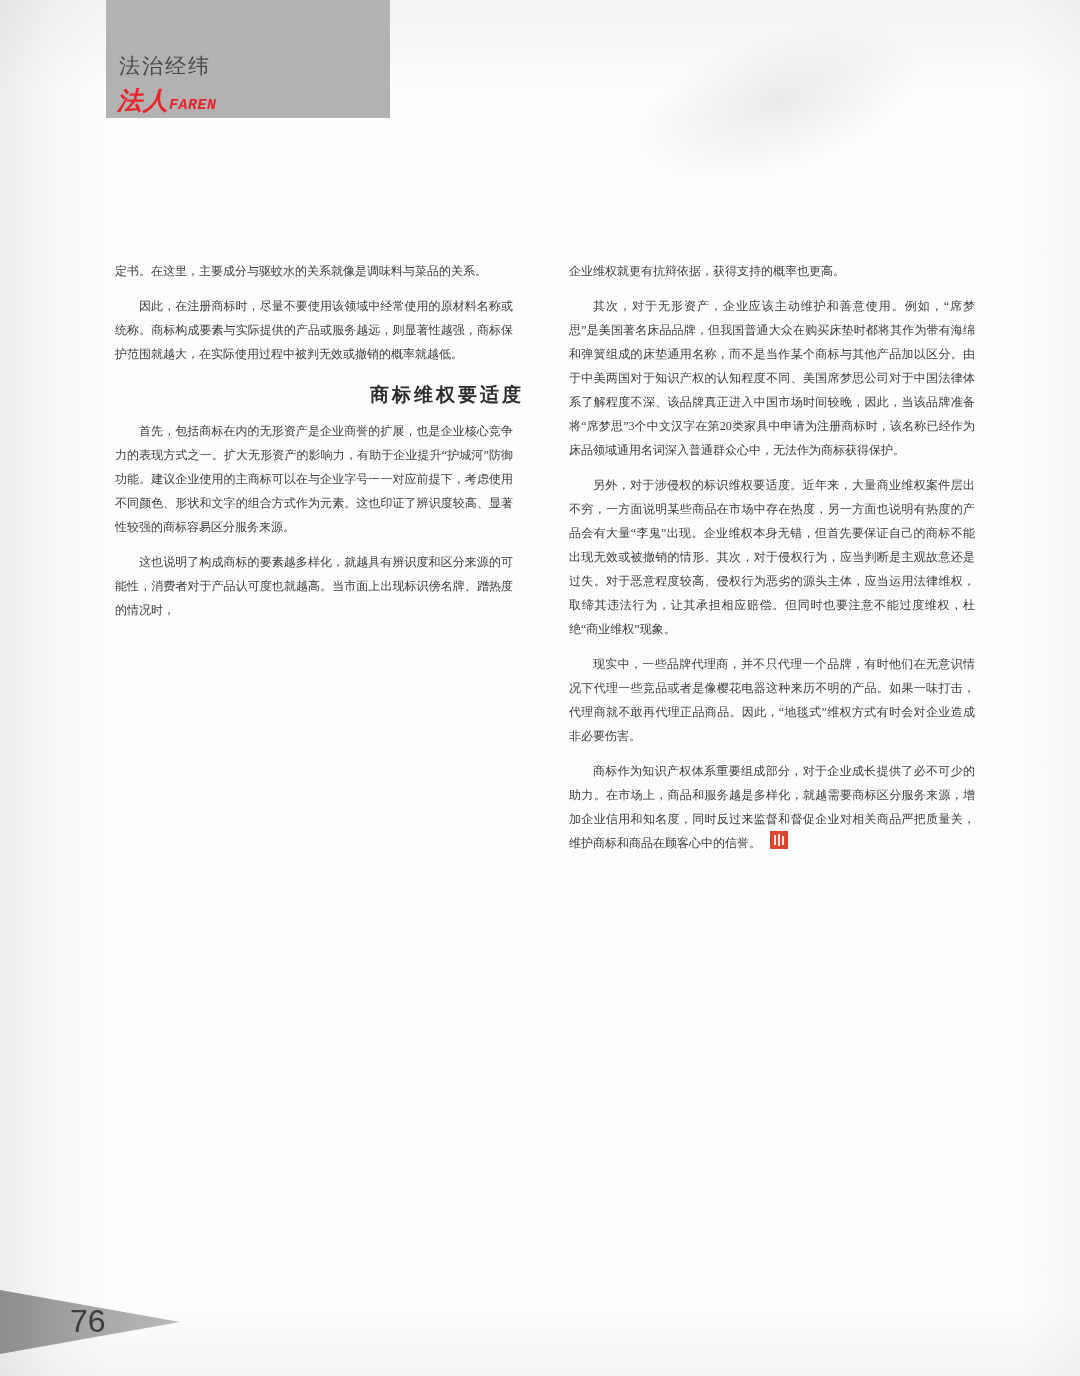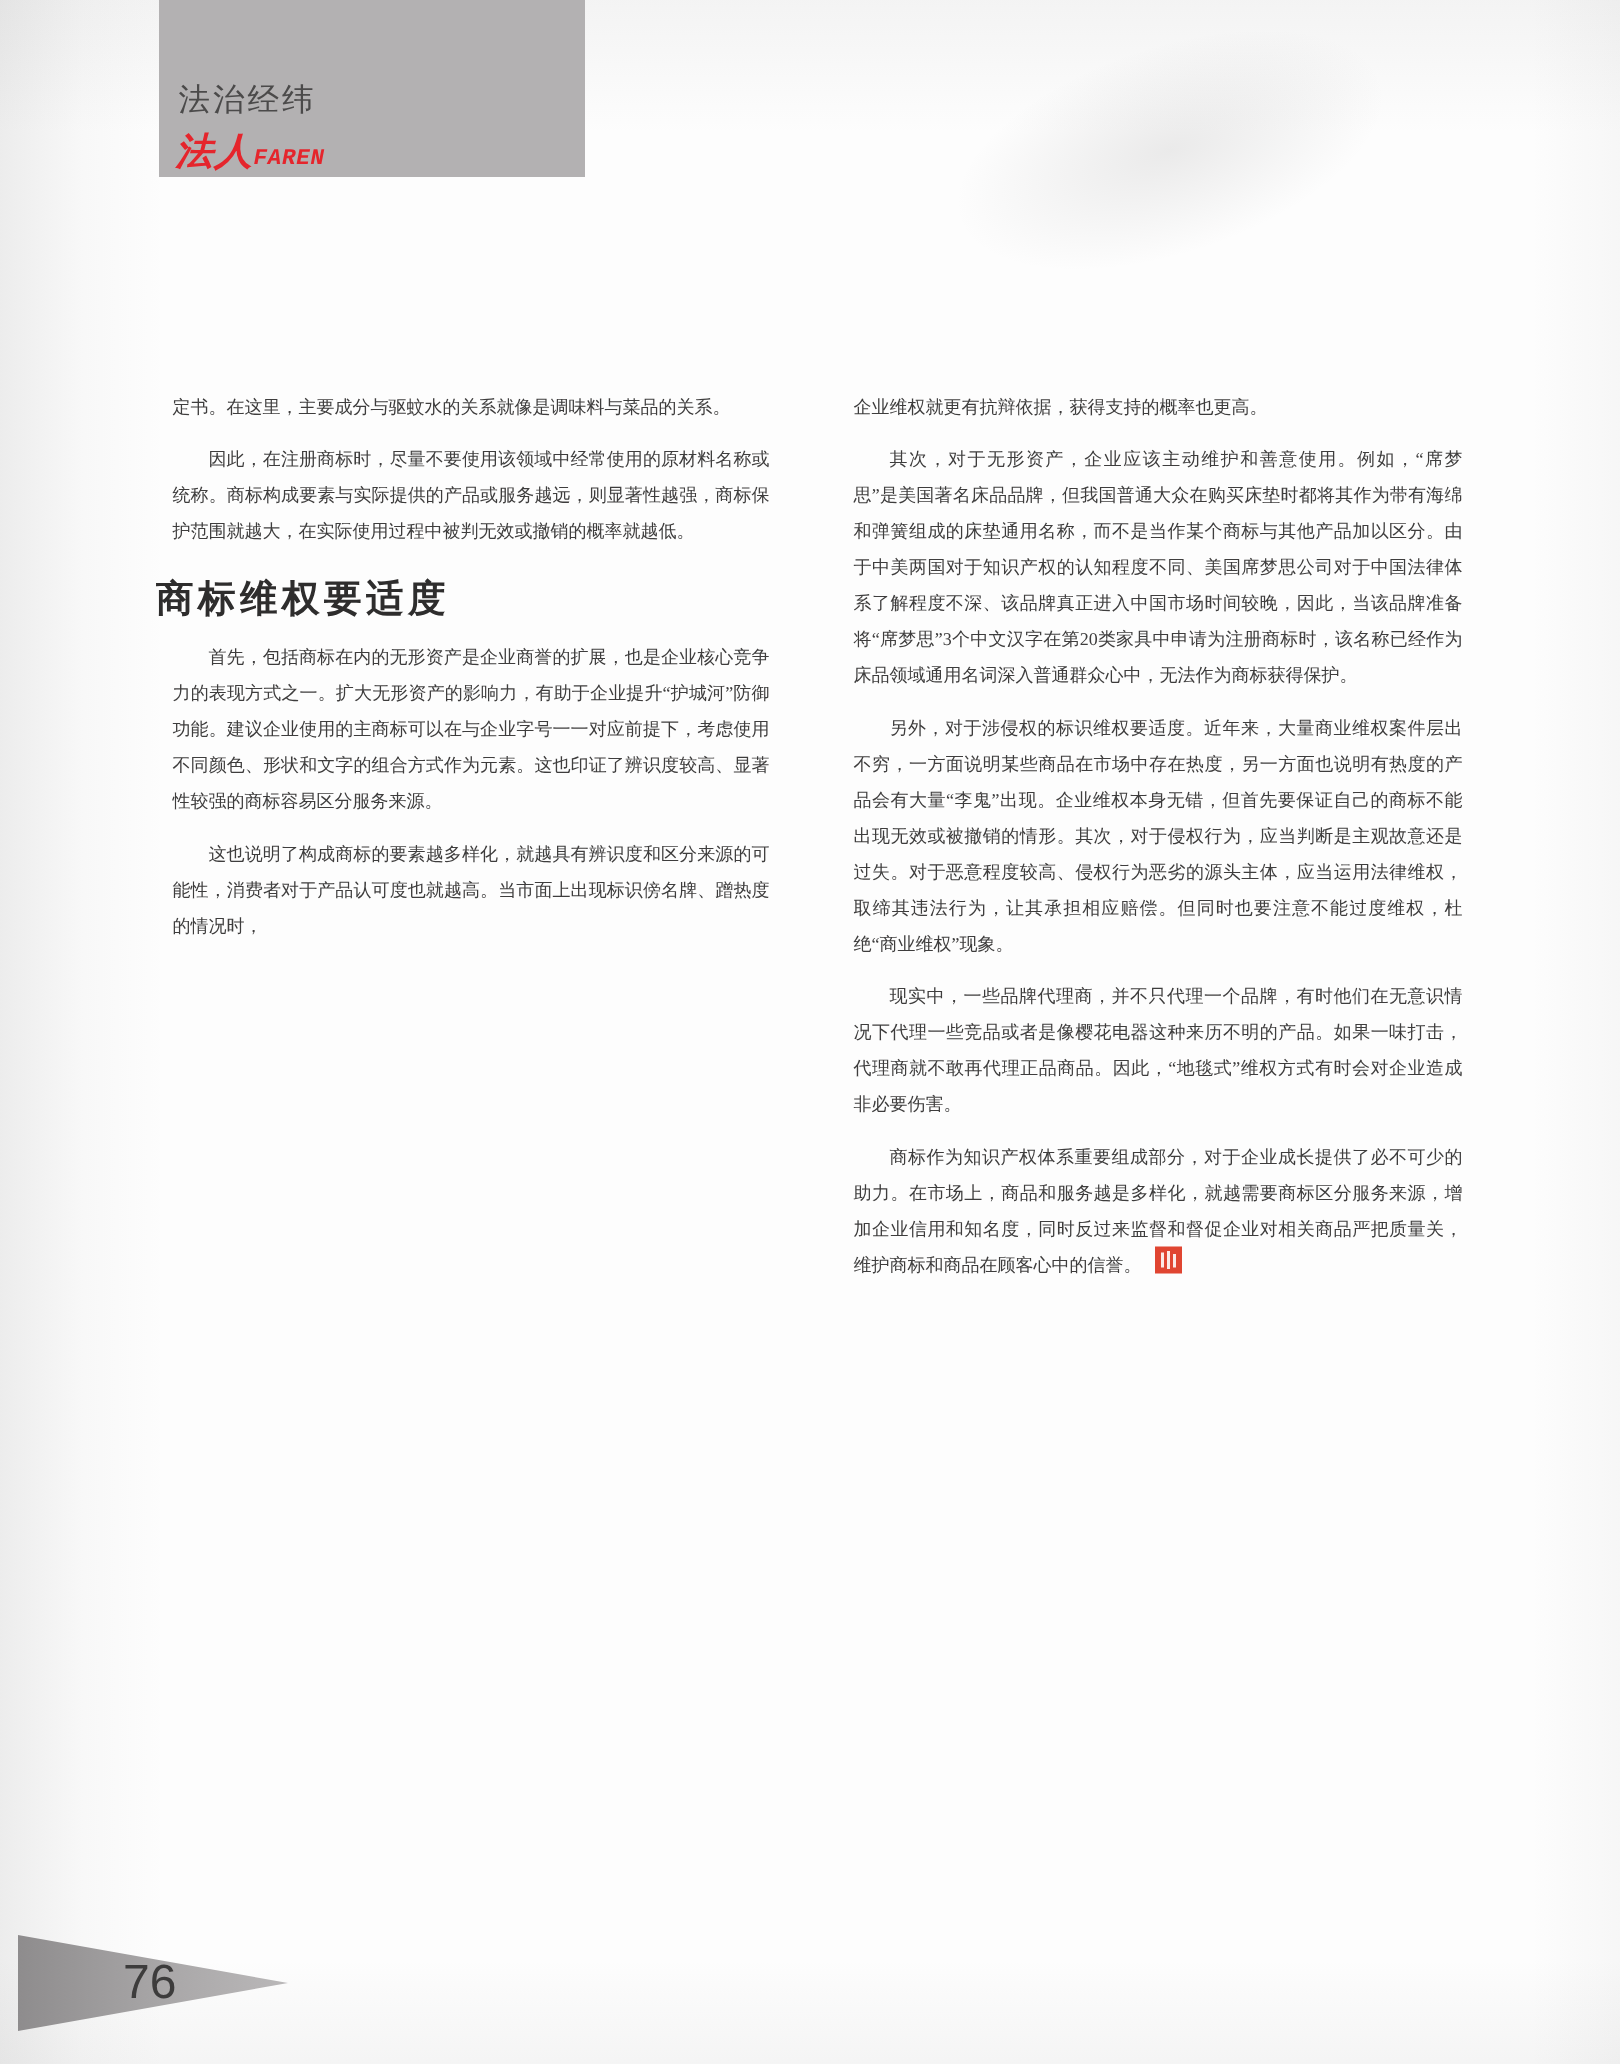--- a/index.html
+++ b/index.html
@@ -43,36 +43,36 @@
   
   .col{position:absolute;top:248px;}
   .col-left{left:104px;width:420px;}
   .col-right{left:558px;width:428px;}
   .para{
     margin:11px;font-size:12px;line-height:24px;color:#3e3d3d;
     text-align:justify;text-indent:2em;
   }
   .para.cont{text-indent:0;}
   .section-heading{
-    margin:16px 0 10px 0;text-align:left;
+    margin:16px 0 10px 0;text-align:right;
     font-family:"Liberation Sans", sans-serif;
-    font-size:25px;font-weight:bold;color:#2e2d2d;letter-spacing:3px;
+    font-size:19px;font-weight:bold;color:#2e2d2d;letter-spacing:3px;
   }
   .seal{
     display:inline-block;width:18px;height:18px;margin-left:6px;
     vertical-align:-2px;
     background:
       linear-gradient(#fbe9e6,#fbe9e6) 4px 4px/2px 10px no-repeat,
       linear-gradient(#fbe9e6,#fbe9e6) 8px 3px/2px 12px no-repeat,
       linear-gradient(#fbe9e6,#fbe9e6) 12px 5px/2px 9px no-repeat,
       #e04531;
   }
   
   .page-tab{
-    position:absolute;left:12px;top:1290px;width:180px;height:64px;
+    position:absolute;left:0;top:1290px;width:180px;height:64px;
     clip-path:polygon(0 0, 100% 50%, 0 100%);
     background:linear-gradient(90deg,#8e8c8d 0%,#a9a7a8 55%,#bab8b9 100%);
   }
   .page-number{
     position:absolute;left:70px;top:13px;
     font-family:"Liberation Sans", sans-serif;
     font-size:32px;color:#3d3c3c;
   }
 </style>
 </head>

